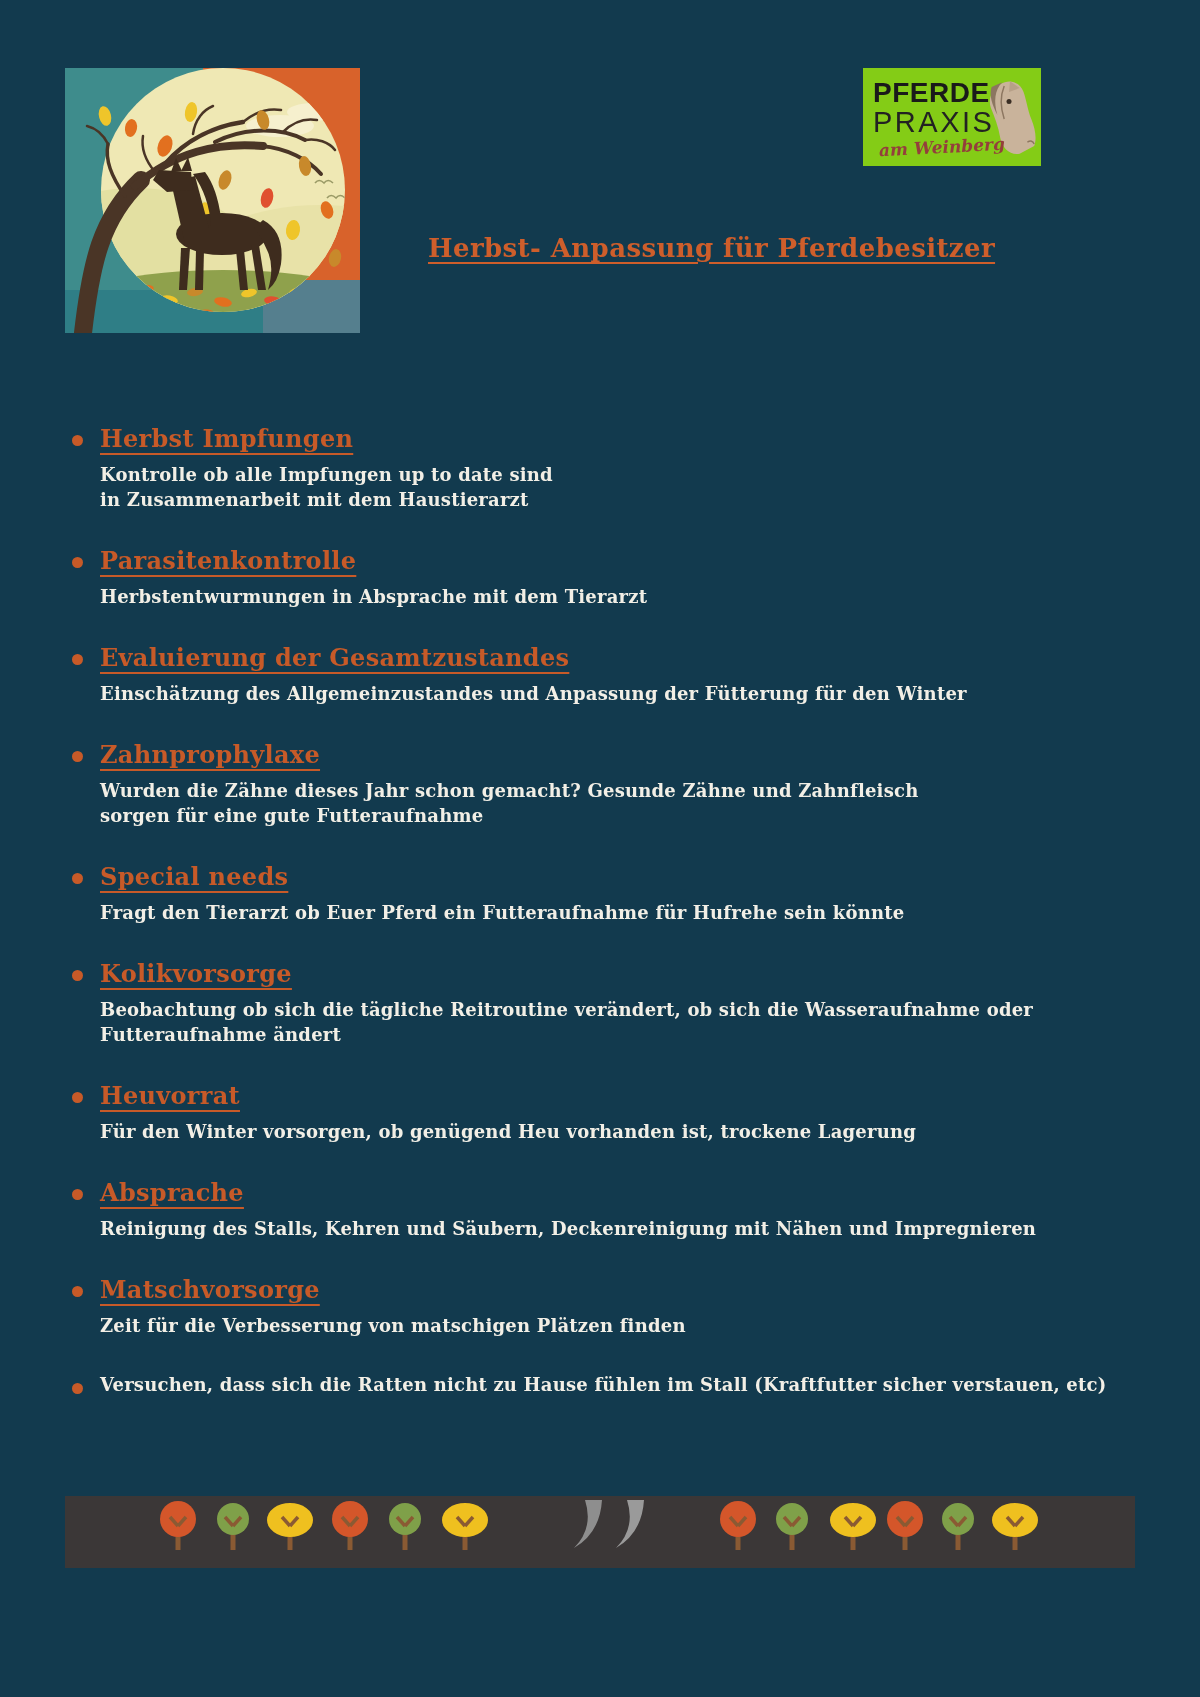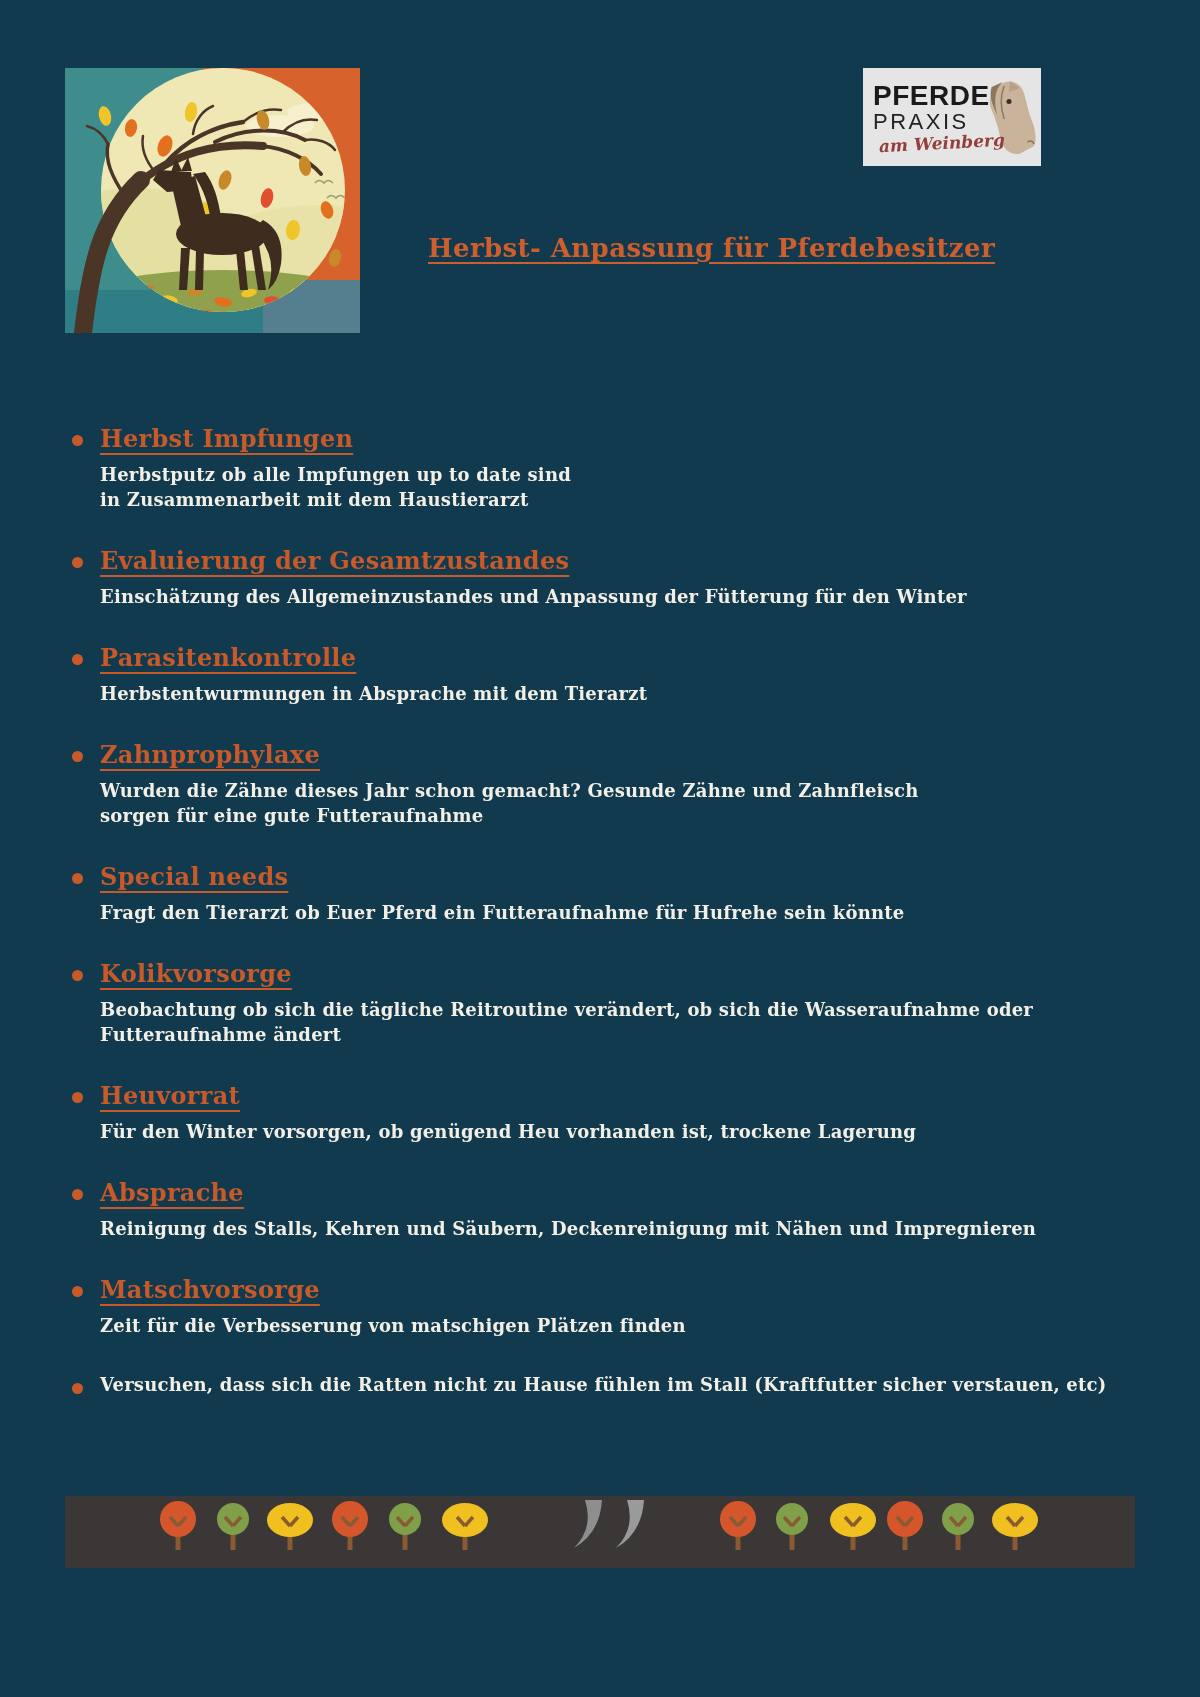--- a/index.html
+++ b/index.html
@@ -14,31 +14,31 @@
 
   
   .illustration {
     position:absolute; left:65px; top:68px; width:295px; height:265px;
     overflow:hidden;
   }
 
   
   .logo {
     position:absolute; left:863px; top:68px; width:178px; height:98px;
-    background:#e5e5e5; display:flex; align-items:center;
+    background:#84cc16; display:flex; align-items:center;
     padding:6px 4px 6px 10px; overflow:hidden;
   }
   .logo-text { position:relative; z-index:2; line-height:1; }
   .logo-line1 {
     font-family:"Liberation Sans", sans-serif; font-weight:900;
     font-size:28px; letter-spacing:0.5px; color:#1A1A1A;
   }
   .logo-line2 {
     font-family:"Liberation Sans", sans-serif; font-weight:400;
-    font-size:22px; letter-spacing:2.5px; color:#222222; margin-top:1px;
+    font-size:29px; letter-spacing:2.5px; color:#222222; margin-top:1px;
   }
   .logo-line3 {
     font-family:"DejaVu Serif", serif; font-style:italic; font-weight:bold;
     font-size:17px; color:#943F3C; margin-top:2px; margin-left:6px;
     transform:rotate(-3deg);
   }
   .logo-horse { position:absolute; right:2px; top:10px; width:58px; height:80px; z-index:1; }
 
   
   .title {
@@ -171,36 +171,36 @@
     </span>
   </div>
 
   <h1 class="title">Herbst- Anpassung für Pferdebesitzer</h1>
 
   <div class="checklist" id="checklist">
       <div class="item">
         <span class="bullet"></span>
         <div class="item-content">
           <div class="item-heading-row"><div class="item-heading">Herbst Impfungen</div></div>
-          <div class="item-body">Herbstputz ob alle Impfungen up to date sind</div>
+          <div class="item-body">Kontrolle ob alle Impfungen up to date sind</div>
           <div class="item-body">in Zusammenarbeit mit dem Haustierarzt</div>
+        </div>
+      </div>
+      <div class="item">
+        <span class="bullet"></span>
+        <div class="item-content">
+          <div class="item-heading-row"><div class="item-heading">Parasitenkontrolle</div></div>
+          <div class="item-body">Herbstentwurmungen in Absprache mit dem Tierarzt</div>
         </div>
       </div>
       <div class="item">
         <span class="bullet"></span>
         <div class="item-content">
           <div class="item-heading-row"><div class="item-heading">Evaluierung der Gesamtzustandes</div></div>
           <div class="item-body">Einschätzung des Allgemeinzustandes und Anpassung der Fütterung für den Winter</div>
-        </div>
-      </div>
-      <div class="item">
-        <span class="bullet"></span>
-        <div class="item-content">
-          <div class="item-heading-row"><div class="item-heading">Parasitenkontrolle</div></div>
-          <div class="item-body">Herbstentwurmungen in Absprache mit dem Tierarzt</div>
         </div>
       </div>
       <div class="item">
         <span class="bullet"></span>
         <div class="item-content">
           <div class="item-heading-row"><div class="item-heading">Zahnprophylaxe</div></div>
           <div class="item-body">Wurden die Zähne dieses Jahr schon gemacht? Gesunde Zähne und Zahnfleisch</div>
           <div class="item-body">sorgen für eine gute Futteraufnahme</div>
         </div>
       </div>

